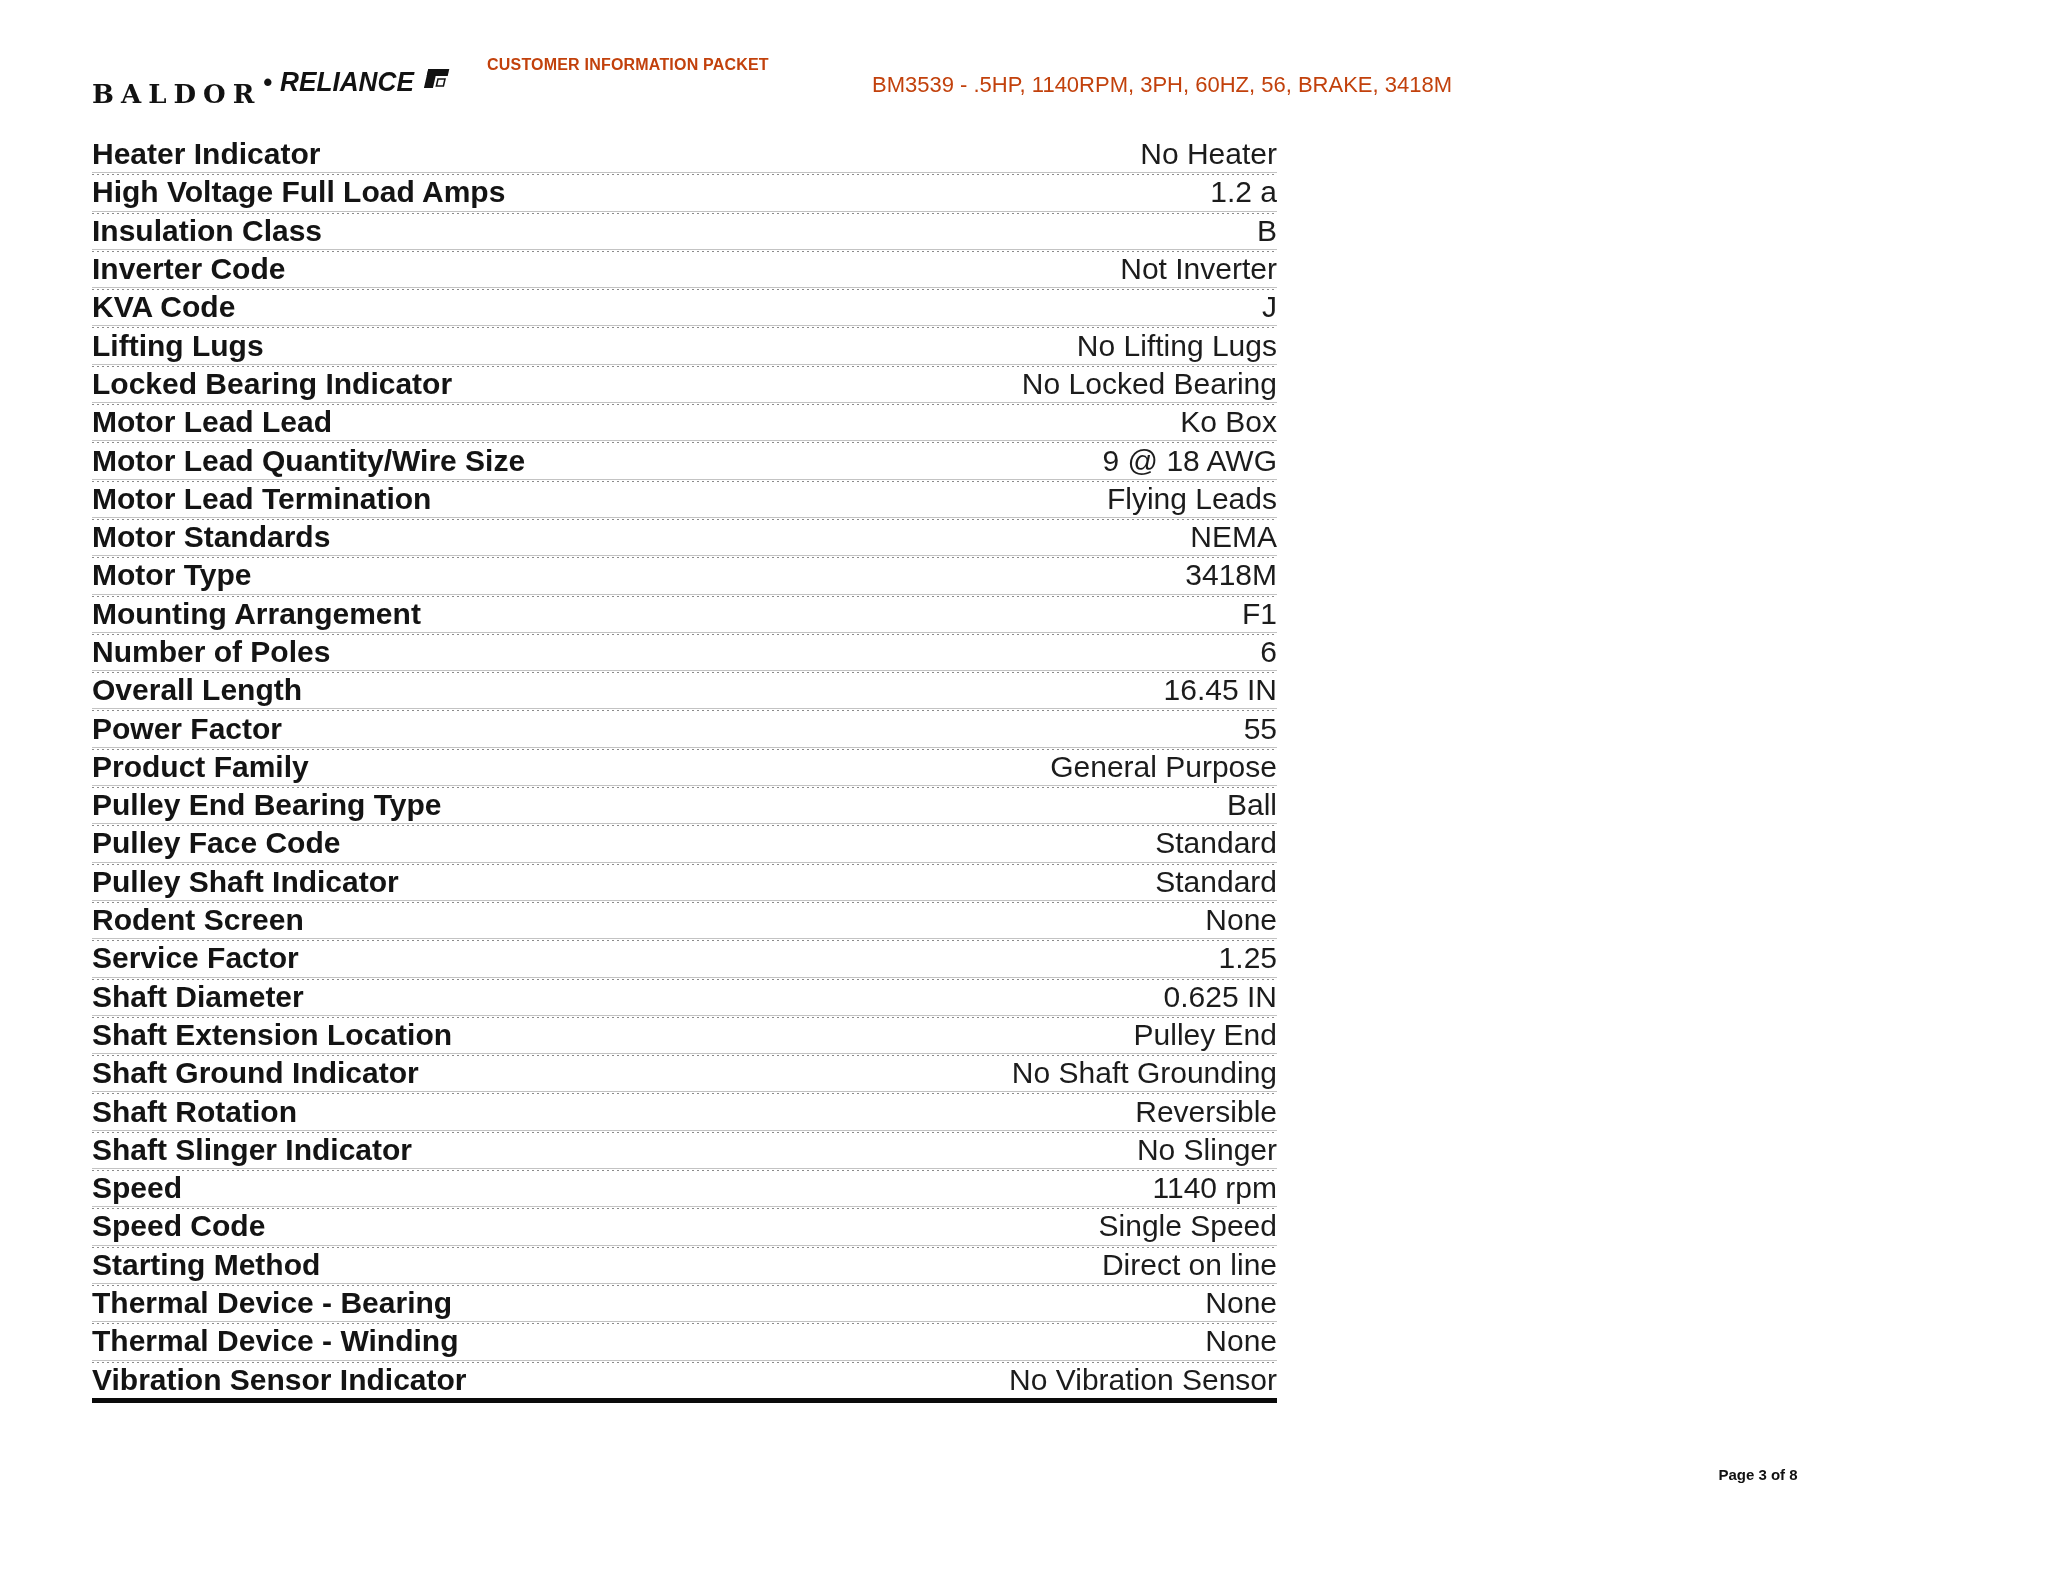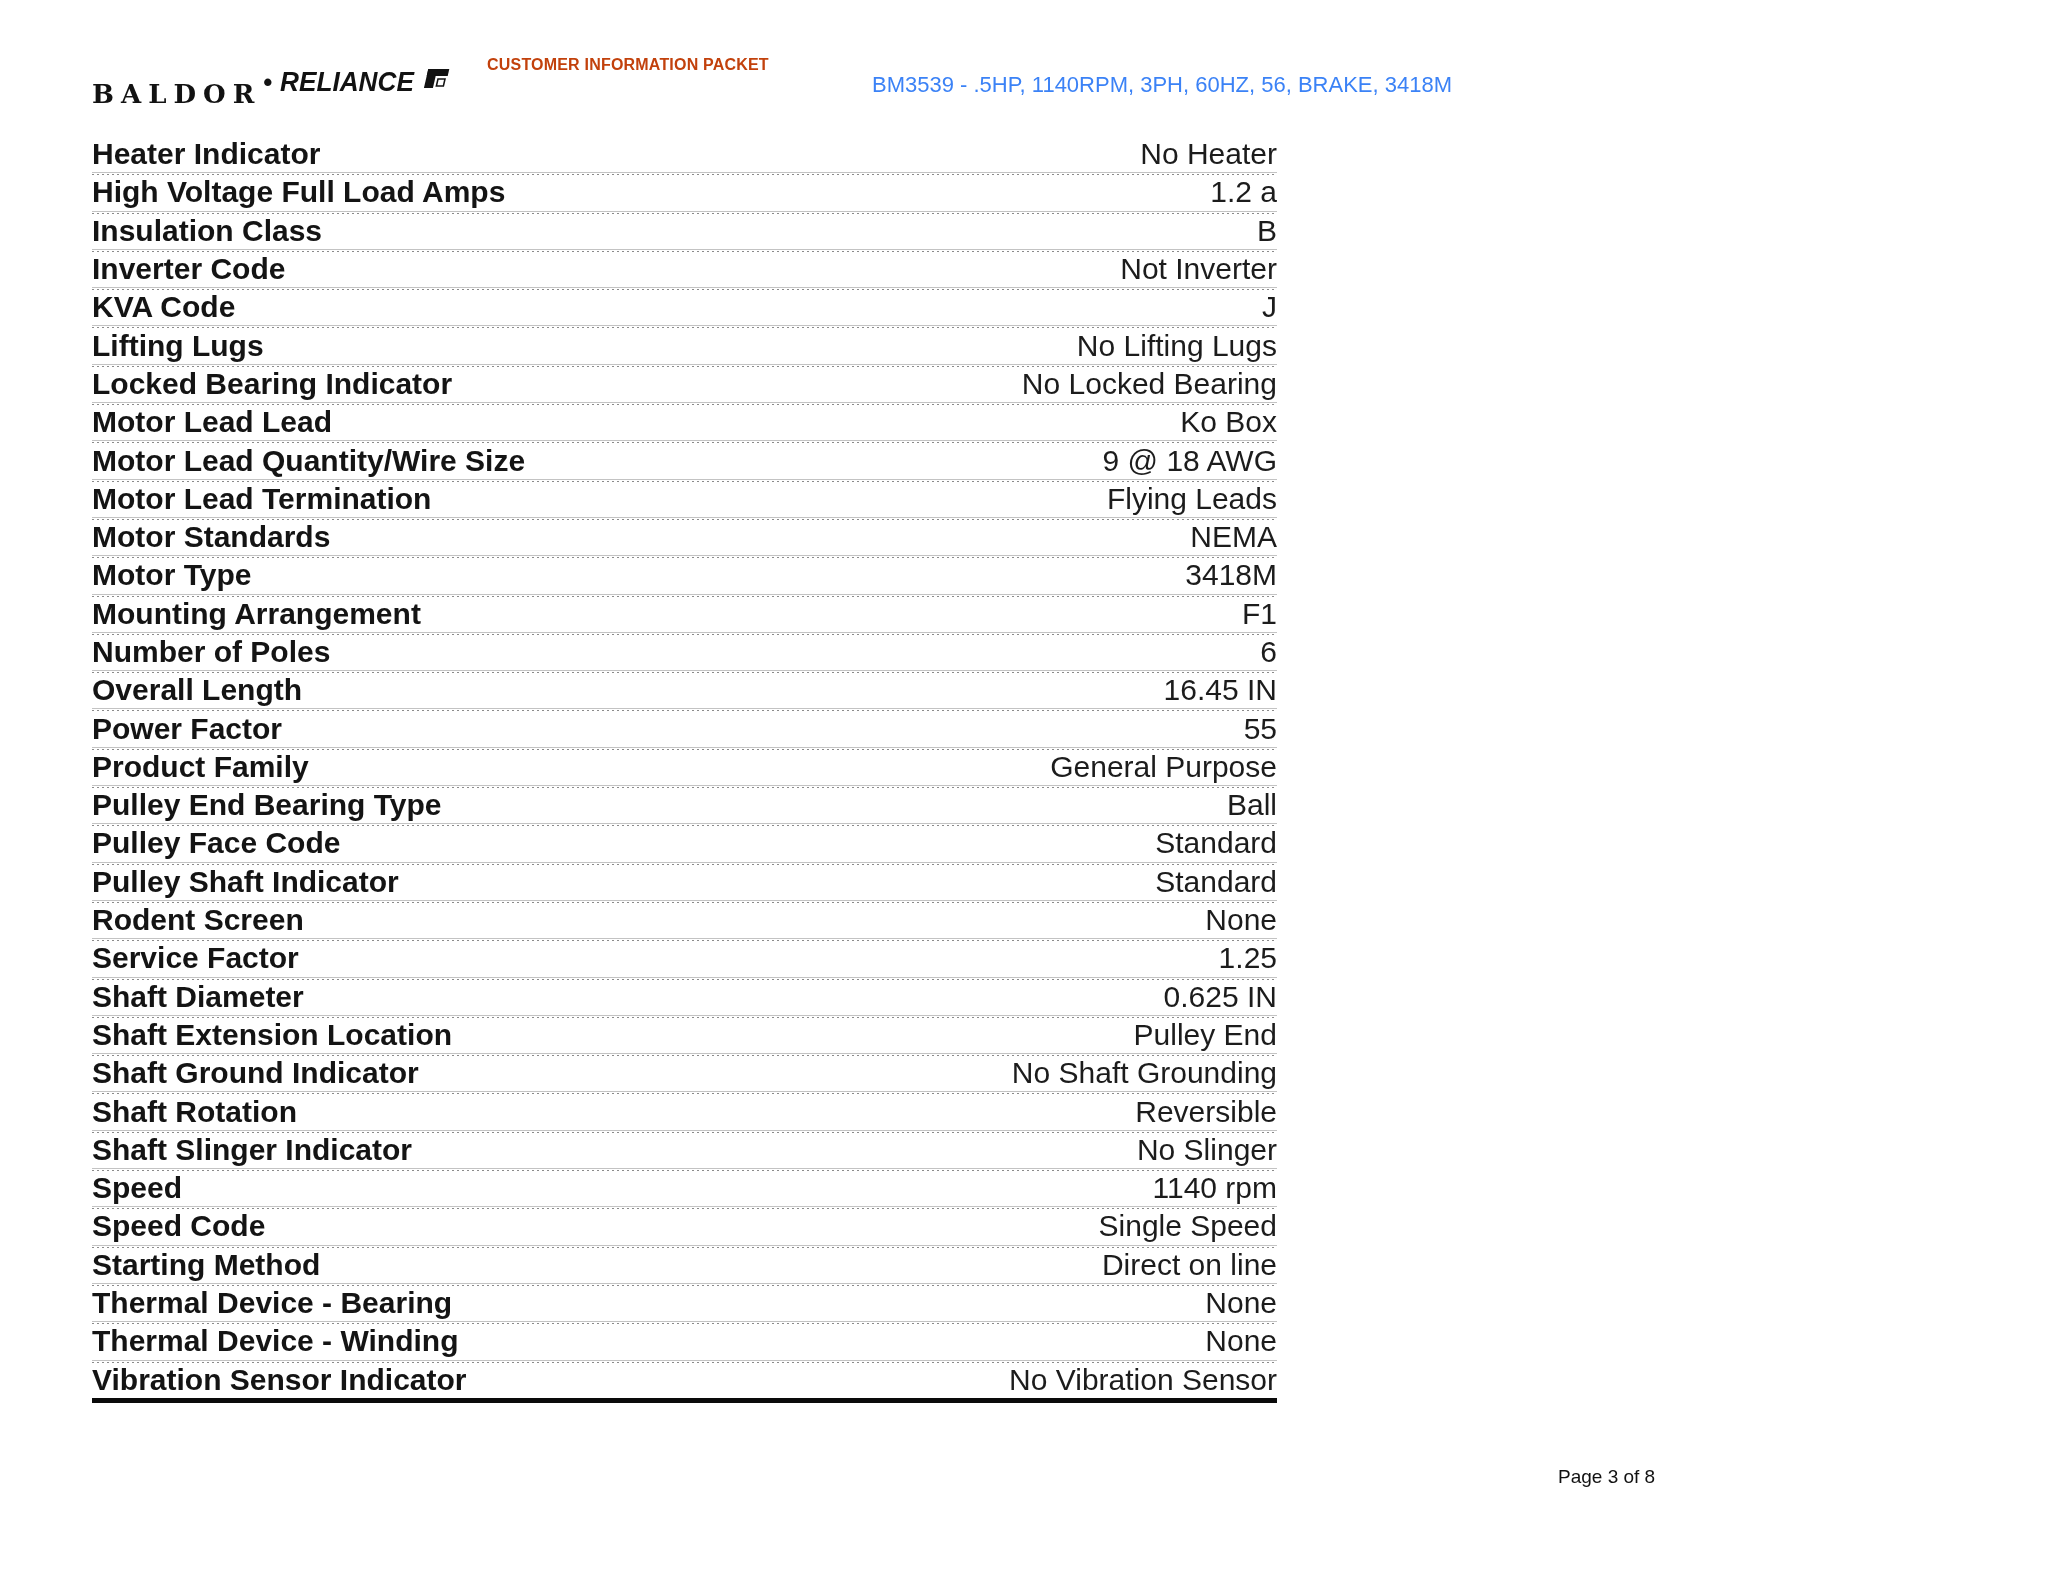--- a/index.html
+++ b/index.html
@@ -57,21 +57,21 @@
     letter-spacing: 0.2px;
     color: #c2410c;
     white-space: nowrap;
   }
   .product-line {
     position: absolute;
     left: 872px;
     top: 72px;
     font-size: 22px;
     font-weight: 400;
-    color: #3b82f6;
+    color: #c2410c;
     white-space: nowrap;
   }
 
   
   .spec-table {
     position: absolute;
     left: 92px;
     top: 137px;
     width: 1185px;
   }
@@ -106,23 +106,23 @@
     background: #0a0a0a;
     bottom: -2px;
   }
 
   
   .page-number {
     position: absolute;
     top: 1466px;
     right: 90px;
     width: 400px;
-    text-align: left;
-    font-size: 19px;
-    font-weight: 400;
+    text-align: center;
+    font-size: 15px;
+    font-weight: 700;
     color: #111111;
   }
 </style>
 </head>
 <body>
 
 <div class="page">
 
   <div class="logo">
     <span class="logo-baldor">BALDOR</span>

